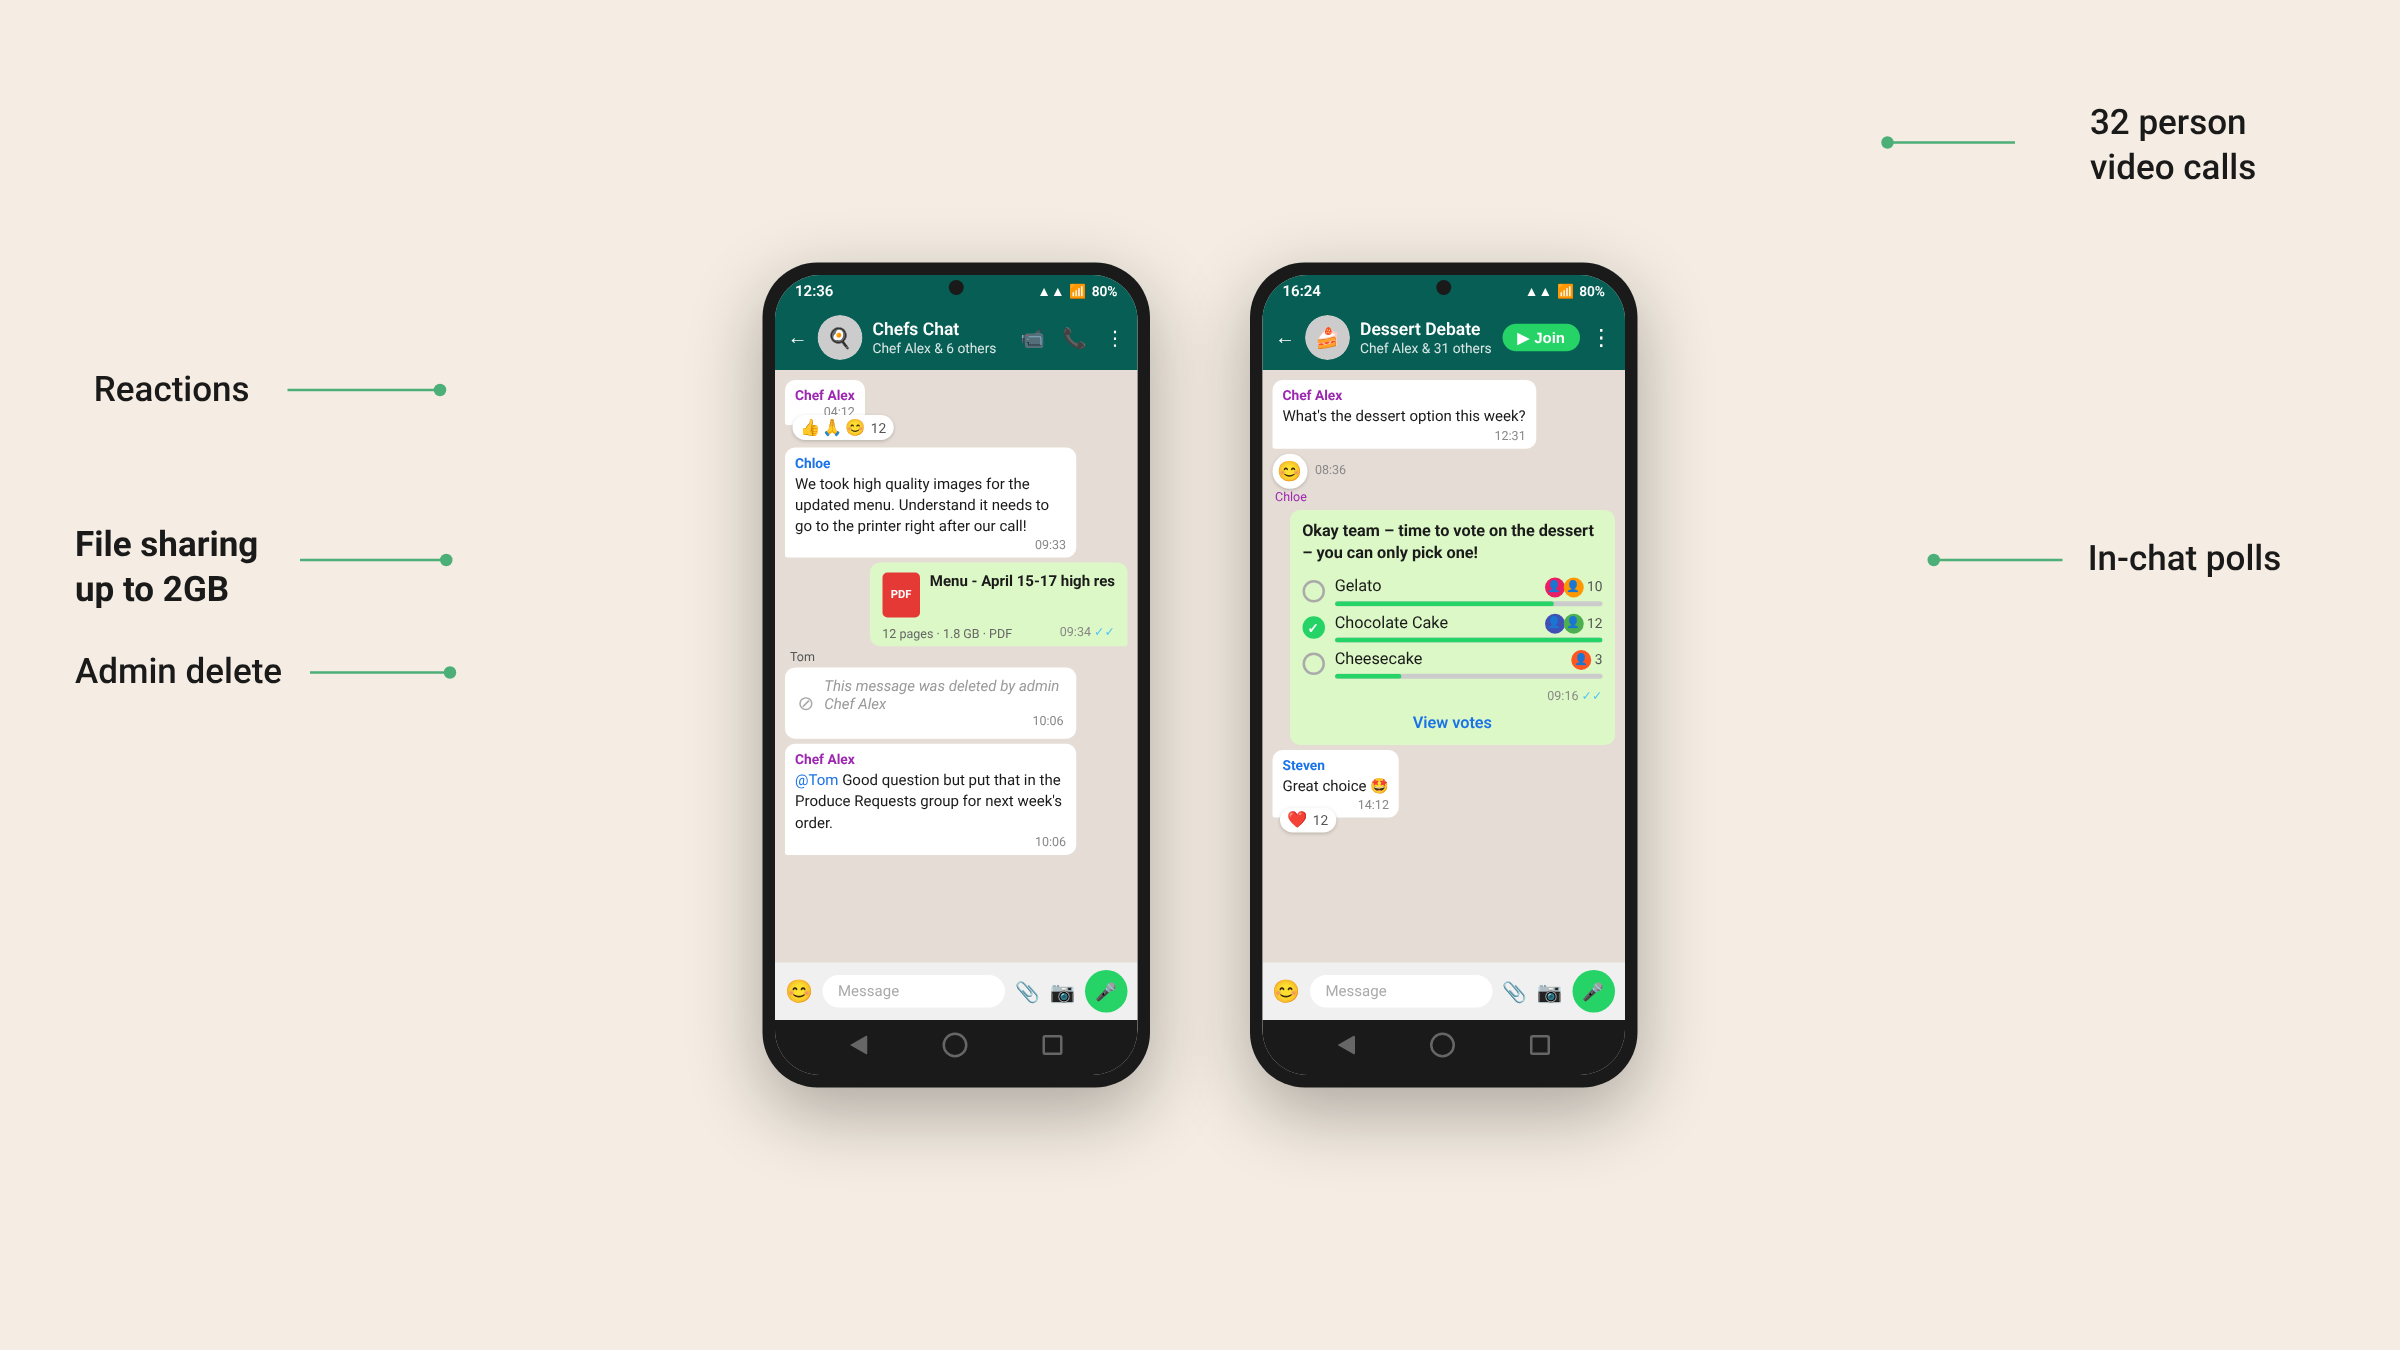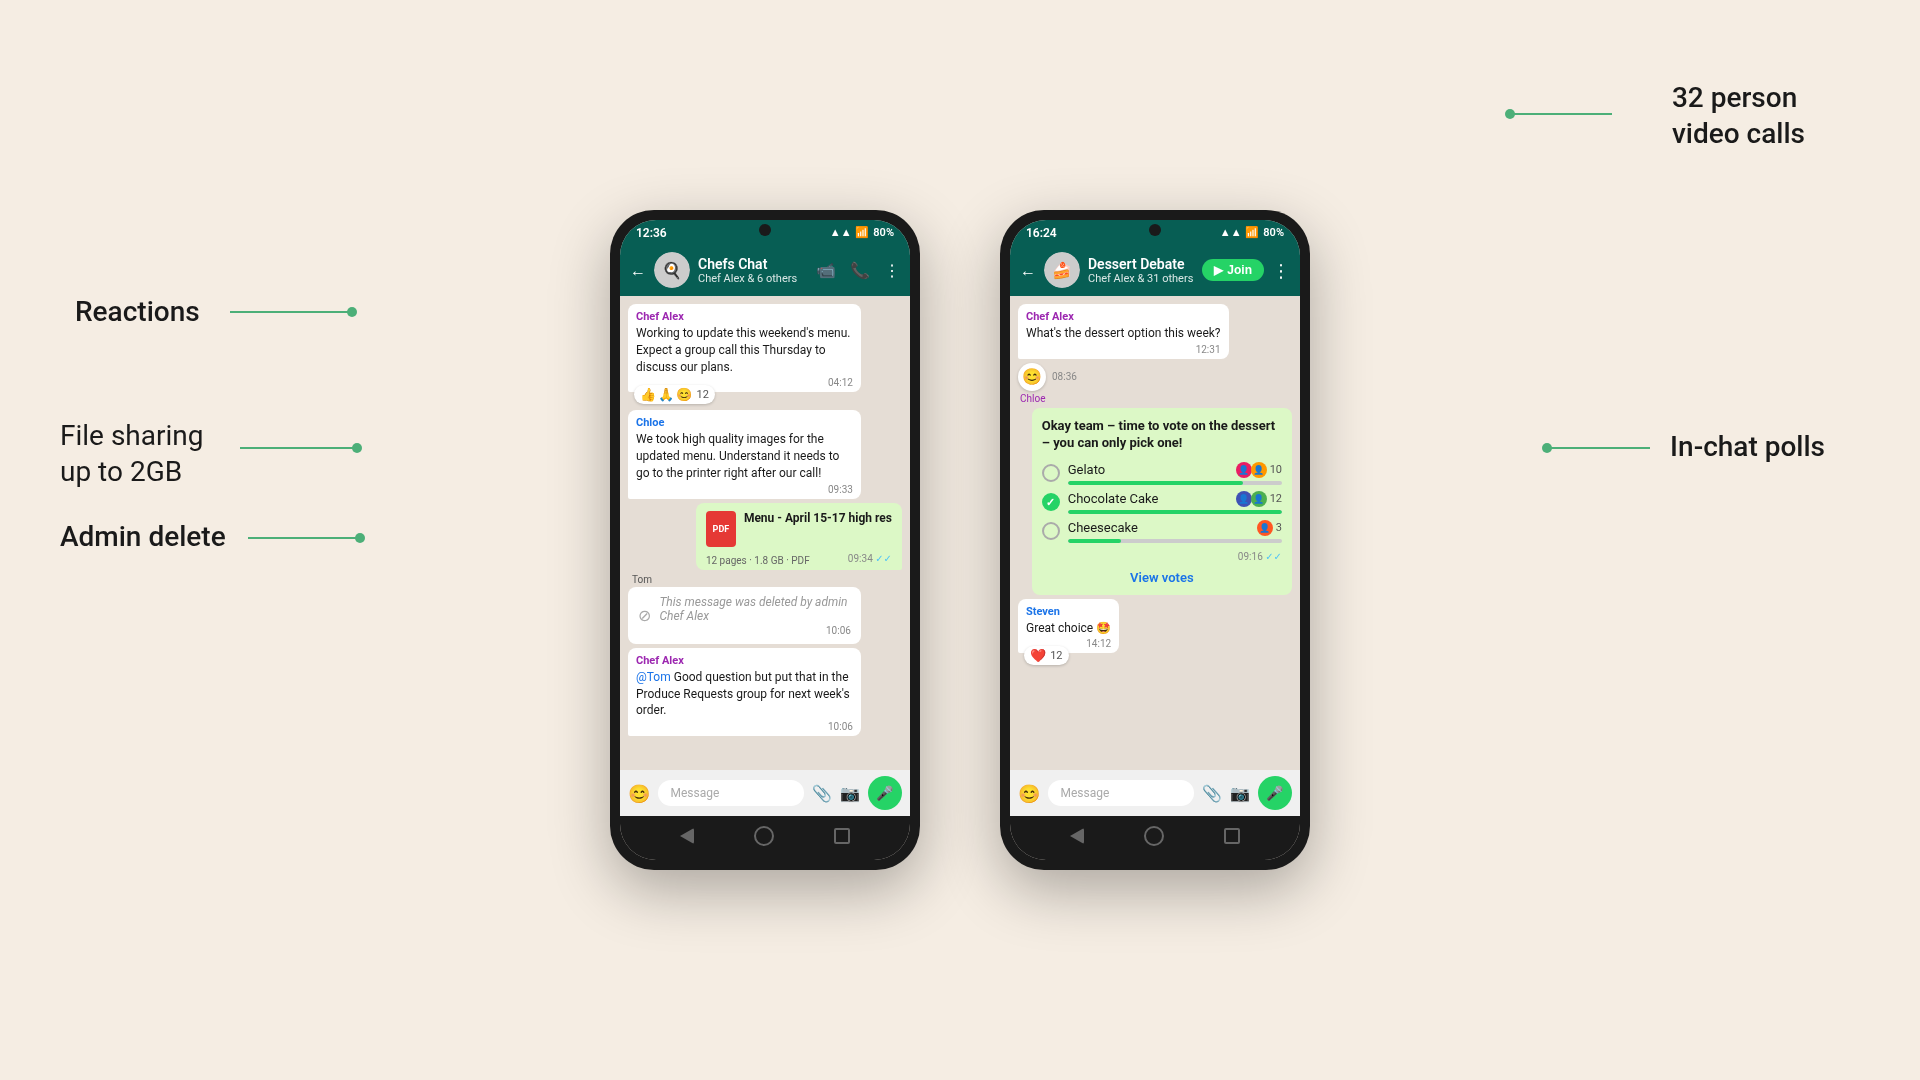--- a/index.html
+++ b/index.html
@@ -47,21 +47,21 @@
       overflow: hidden;
       display: flex;
       flex-direction: column;
     }
 
     
     .status-bar {
       background: #075e54;
       display: flex;
       justify-content: space-between;
-      align-items: flex-start;
+      align-items: flex-end;
       padding: 6px 16px 4px;
       color: white;
       font-size: 11px;
       font-weight: 600;
     }
 
     .status-bar .time { font-size: 12px; }
     .status-icons { display: flex; gap: 4px; align-items: center; font-size: 11px; }
 
     .camera-notch {
@@ -429,21 +429,21 @@
 <body>
 
 <div class="page-container">
 
   <div style="position:absolute; left:75px; top:295px; font-size:28px; font-weight:500; color:#1a1a1a; z-index:10;">
     <span>Reactions</span>
   </div>
   <div style="position:absolute; left:230px; top:311px; width:120px; height:2px; background:#4caf78; z-index:10;"></div>
   <div style="position:absolute; left:347px; top:307px; width:10px; height:10px; border-radius:50%; background:#4caf78; z-index:10;"></div>
 
-  <div style="position:absolute; left:60px; top:418px; font-size:28px; font-weight:400; color:#1a1a1a; z-index:10; line-height:1.3;">
+  <div style="position:absolute; left:60px; top:418px; font-size:28px; font-weight:700; color:#1a1a1a; z-index:10; line-height:1.3;">
     <span>File sharing<br>up to 2GB</span>
   </div>
   <div style="position:absolute; left:240px; top:447px; width:115px; height:2px; background:#4caf78; z-index:10;"></div>
   <div style="position:absolute; left:352px; top:443px; width:10px; height:10px; border-radius:50%; background:#4caf78; z-index:10;"></div>
 
   <div style="position:absolute; left:60px; top:520px; font-size:28px; font-weight:500; color:#1a1a1a; z-index:10;">
     <span>Admin delete</span>
   </div>
   <div style="position:absolute; left:248px; top:537px; width:110px; height:2px; background:#4caf78; z-index:10;"></div>
   <div style="position:absolute; left:355px; top:533px; width:10px; height:10px; border-radius:50%; background:#4caf78; z-index:10;"></div>
@@ -488,21 +488,20 @@
             <span>📹</span>
             <span>📞</span>
             <span>⋮</span>
           </div>
         </div>
 
         <div class="chat-area">
 
           <div class="msg-received" style="margin-bottom:14px;">
             <div class="msg-sender" style="color:#9c27b0;">Chef Alex</div>
-            <div class="msg-text">Working to update this weekend's menu. Expect a group call this Thursday to discuss our plans.</div>
             <div class="msg-time">04:12</div>
             <div class="reactions-bar">
               <span>👍</span>
               <span>🙏</span>
               <span>😊</span>
               <span class="reaction-count">12</span>
             </div>
           </div>
 
           <div class="msg-received">

